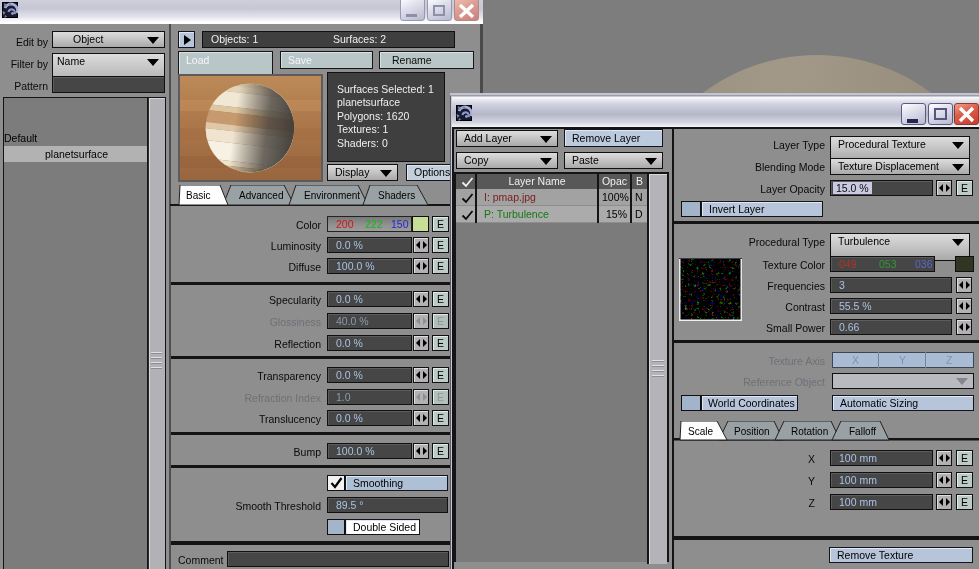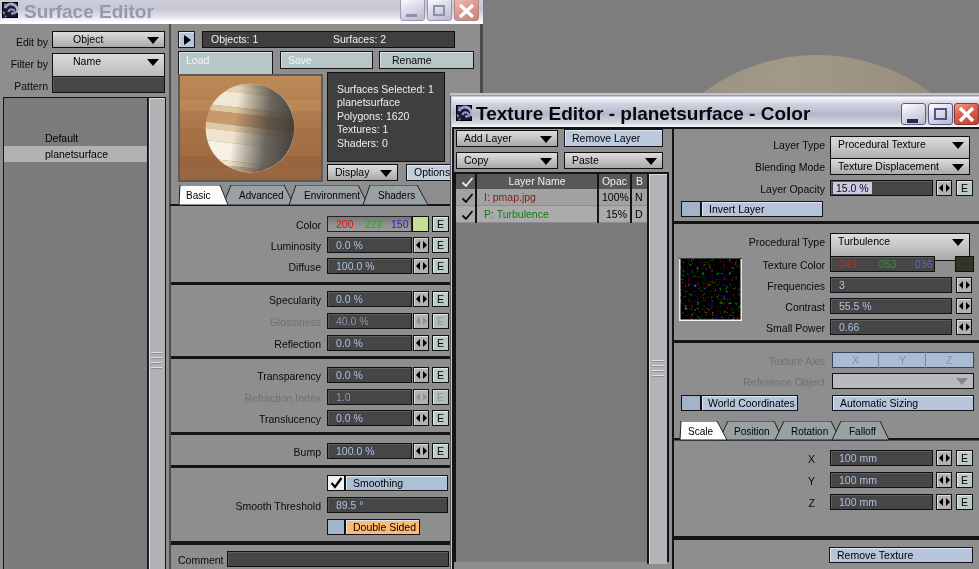--- a/index.html
+++ b/index.html
@@ -42,42 +42,41 @@
  <div class="ab" style="left:0;top:0;width:483px;height:24px;background:linear-gradient(180deg,#cfcfdc 0%,#c7c7d4 35%,#e2e2ec 70%,#ffffff 92%)"></div>
 
  <svg class="ab" style="left:2px;top:2px" width="16" height="16" viewBox="0 0 16 16">
   <rect width="16" height="16" fill="#181a30"></rect>
       <rect x="0.5" y="0.5" width="15" height="15" fill="none" stroke="#000" stroke-width="1"></rect>
   <path d="M15 11 A6.5 6.5 0 0 0 3 6" stroke="#a8b0d8" stroke-width="2.8" fill="none"></path>
   <path d="M12.5 12 A3.2 3.2 0 1 0 6.5 10" stroke="#9098c4" stroke-width="2.2" fill="none"></path>
   <circle cx="10.5" cy="11.5" r="1.4" fill="#9aa2cc"></circle>
   <path d="M2 1 L5.5 3 L2.5 5.5 Z M7.5 0.5 L9.5 2.5 L6.5 3.5 Z M0.5 9 L3.5 10.5 L1.5 13 Z M3 13 L5 14.5 L2.5 16 Z" fill="#8088b4"></path>
  </svg>
- <div class="ab" style="left:24px;top:1px;font-size:19px;font-weight:bold;color:#9699aa">Surface Editor</div>
 
  <div class="wbtn" style="left:400px;top:-3px;height:24px;border-color:#9898b4"></div>
  <div class="ab" style="left:406px;top:14px;width:11px;height:3px;background:#8f8fa8"></div>
  <div class="wbtn" style="left:427px;top:-3px;height:24px;border-color:#9898b4"></div>
  <div class="ab" style="left:433px;top:5px;width:12px;height:11px;border:2px solid #8f8fa8"></div>
  <div class="wbtn" style="left:454px;top:-3px;height:24px;border-color:#b08a88;background:linear-gradient(155deg,#eec0ae 0%,#dc9d94 45%,#cd8078 100%)"></div>
  <svg class="ab" style="left:457px;top:3px" width="19" height="16" viewBox="0 0 19 16">
       <path d="M3 2 L16 14 M16 2 L3 14" stroke="#fff" stroke-width="3.4"></path>
     </svg>
 
  <div class="ab" style="left:0;top:24px;width:481px;height:545px;background:#8e8e8e"></div>
  <div class="ab" style="left:480px;top:24px;width:3px;height:545px;background:#4a4a4a"></div>
  <div class="lab" style="left:0;top:36px;width:48px">Edit by</div>
  <div class="drop" style="left:52px;top:31px;width:113px;height:17px;line-height:15px;padding-left:20px">Object<i style="top:5px"></i></div>
  <div class="lab" style="left:0;top:58px;width:48px">Filter by</div>
- <div class="drop" style="left:52px;top:53px;width:113px;height:33px;line-height:15px;padding-left:20px">Name<i style="top:5px"></i></div>
+ <div class="drop" style="left:52px;top:53px;width:113px;height:33px;line-height:15px;padding-left:4px">Name<i style="top:5px"></i></div>
  <div class="lab" style="left:0;top:80px;width:48px">Pattern</div>
  <div class="fld" style="left:52px;top:76px;width:113px;height:17px"></div>
 
  <div class="ab" style="left:3px;top:97px;width:163px;height:472px;background:#7c7c7c;border:1px solid #141414;border-bottom:none">
-   <div class="ab" style="left:0;top:32px;width:143px;height:16px;line-height:16px"><span style="margin-left:41px">Default</span></div>
+   <div class="ab" style="left:0;top:32px;width:143px;height:16px;line-height:16px"><span style="">Default</span></div>
    <div class="ab" style="left:0;top:48px;width:143px;height:16px;line-height:16px;background:#b2b2b2"><span style="margin-left:41px">planetsurface</span></div>
    <div class="ab" style="left:143px;top:0;width:1px;height:472px;background:#141414"></div>
    <div class="ab" style="left:144px;top:0;width:17px;height:472px;background:#b2b2b6;border-left:1px solid #2a2a2a;box-shadow:inset 1px 1px 0 #d6d6da"></div>
    <div class="ab" style="left:147px;top:254px;width:11px;height:2px;background:#e0e0e4;border-bottom:1px solid #8e8e92"></div>
    <div class="ab" style="left:147px;top:259px;width:11px;height:2px;background:#e0e0e4;border-bottom:1px solid #8e8e92"></div>
    <div class="ab" style="left:147px;top:264px;width:11px;height:2px;background:#e0e0e4;border-bottom:1px solid #8e8e92"></div>
    <div class="ab" style="left:147px;top:269px;width:11px;height:2px;background:#e0e0e4;border-bottom:1px solid #8e8e92"></div>
  </div>
 
  <div class="ab" style="left:169px;top:24px;width:2px;height:545px;background:#4f4f4f"></div>
@@ -200,42 +199,41 @@
  <div class="ebtn" style="left:432px;top:443px;height:16px;line-height:14px">E</div>
  <div class="sep" style="left:171px;top:465px;width:310px;height:3px"></div>
  <div class="ab" style="left:327px;top:475px;width:18px;height:16px;background:#f2f2f2;border:1px solid #101010"></div>
  <svg class="ab" style="left:330px;top:477px" width="13" height="12" viewBox="0 0 13 12">
       <path d="M1.5 6 L5 10 L11.5 1" stroke="#000" stroke-width="2.2" fill="none"></path>
     </svg>
  <div class="blue" style="left:345px;top:475px;width:103px;height:16px;line-height:14px;background:#aec0d5">Smoothing</div>
  <div class="lab" style="left:221px;top:500px;width:100px">Smooth Threshold</div>
  <div class="fld" style="left:327px;top:497px;width:121px;height:16px;line-height:14px">89.5 °</div>
  <div class="ab" style="left:327px;top:519px;width:18px;height:16px;background:#a3b5cb;border:1px solid #101010"></div>
- <div class="blue" style="left:345px;top:519px;width:75px;height:16px;line-height:14px;background:#fdba74">Double Sided</div>
+ <div class="blue" style="left:345px;top:519px;width:75px;height:16px;line-height:14px;background:#ffffff">Double Sided</div>
  <div class="sep" style="left:171px;top:541px;width:310px;height:4px"></div>
  <div class="lab" style="left:178px;top:554px;width:42px;text-align:left">Comment</div>
  <div class="fld" style="left:227px;top:551px;width:222px;height:16px"></div>
 </div>
 
 <div class="ab" style="left:450px;top:93px;width:529px;height:3px;background:#c2c5d0"></div>
 <div class="ab" id="te" style="left:450px;top:95px;width:529px;height:474px">
  <div class="ab" style="left:0;top:0;width:529px;height:474px;background:#c6c6d6"></div>
  <div class="ab" style="left:0;top:0;width:1px;height:474px;background:#5e5e6a"></div>
  <div class="ab" style="left:0;top:0;width:529px;height:1px;background:#9a9cab"></div>
  <div class="ab" style="left:2px;top:2px;width:527px;height:31px;background:linear-gradient(180deg,#fafafc 0%,#d2d3e0 22%,#b5b7c9 55%,#d2d4e0 82%,#fdfdfe 100%)"></div>
 
  <svg class="ab" style="left:6px;top:10px" width="16" height="16" viewBox="0 0 16 16">
   <rect width="16" height="16" fill="#181a30"></rect>
       <rect x="0.5" y="0.5" width="15" height="15" fill="none" stroke="#000" stroke-width="1"></rect>
   <path d="M15 11 A6.5 6.5 0 0 0 3 6" stroke="#a8b0d8" stroke-width="2.8" fill="none"></path>
   <path d="M12.5 12 A3.2 3.2 0 1 0 6.5 10" stroke="#9098c4" stroke-width="2.2" fill="none"></path>
   <circle cx="10.5" cy="11.5" r="1.4" fill="#9aa2cc"></circle>
   <path d="M2 1 L5.5 3 L2.5 5.5 Z M7.5 0.5 L9.5 2.5 L6.5 3.5 Z M0.5 9 L3.5 10.5 L1.5 13 Z M3 13 L5 14.5 L2.5 16 Z" fill="#8088b4"></path>
  </svg>
- <div class="ab" style="left:26px;top:8px;font-size:19px;font-weight:bold;color:#06060e">Texture Editor - planetsurface - Color</div>
 
  <div class="wbtn" style="left:451px;top:8px;border-color:#5a5a88"></div>
  <div class="ab" style="left:457px;top:24px;width:11px;height:4px;background:#26264e"></div>
  <div class="wbtn" style="left:478px;top:8px;border-color:#5a5a88"></div>
  <div class="ab" style="left:484px;top:13px;width:13px;height:12px;border:2px solid #55557e"></div>
  <div class="wbtn" style="left:504px;top:8px;border-color:#8a3a32;background:linear-gradient(155deg,#f0a088 0%,#dd5f4c 40%,#c63b2c 100%)"></div>
  <svg class="ab" style="left:507px;top:11px" width="19" height="17" viewBox="0 0 19 17">
       <path d="M3 2 L16 15 M16 2 L3 15" stroke="#fff" stroke-width="3.4"></path>
     </svg>
 

